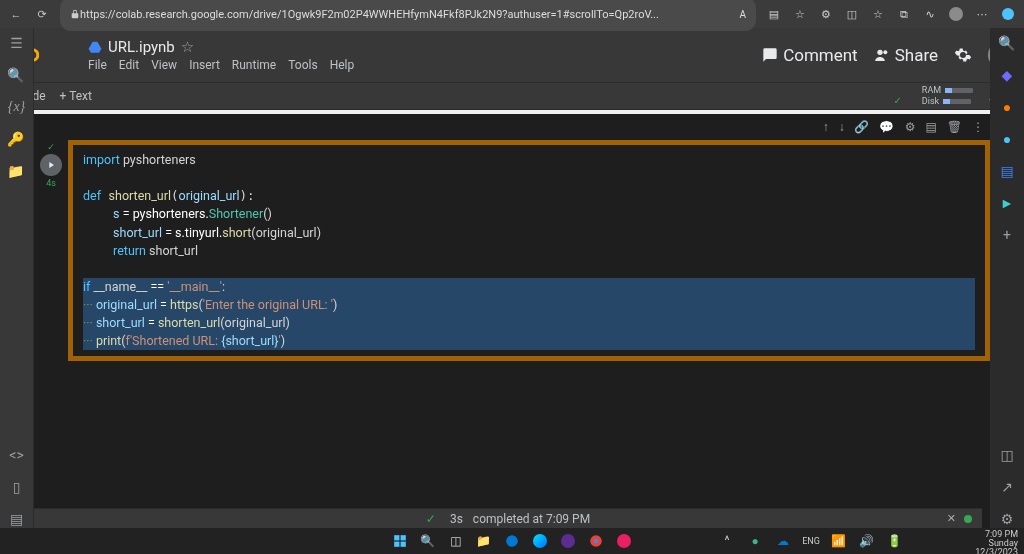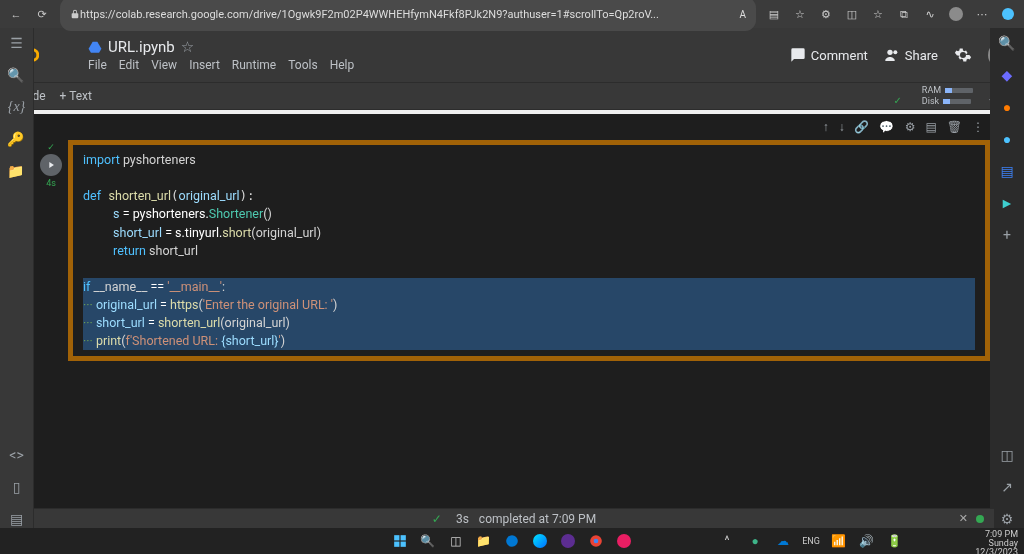--- a/index.html
+++ b/index.html
@@ -7,21 +7,21 @@
   .edge-top { height:28px; background:#3b3b3b; display:flex; align-items:center; padding:0 8px; gap:10px; font-size:11px; color:#ccc; }
   .edge-top .icon { width:16px; height:16px; display:flex; align-items:center; justify-content:center; color:#ccc; cursor:pointer; }
   .addr { flex:1; background:#4a4a4a; height:34px; border-radius:11px; display:flex; align-items:center; padding:0 10px; gap:0; color:#ddd; font-size:11px; overflow:hidden; white-space:nowrap; }
   .addr .truncate { flex:1; overflow:hidden; text-overflow:ellipsis; }
   .colab-header { height:54px; display:flex; align-items:center; padding:0 10px; gap:8px; background:#383838; }
   .colab-logo { width:30px; height:30px; display:flex; align-items:center; justify-content:center; }
   .title-area { display:flex; flex-direction:column; line-height:1.2;margin-left:40px; }
   .title-row { display:flex; align-items:center; gap:6px; font-size:15px; color:#e8eaed; }
   .menu-row { display:flex; gap:12px; font-size:12px; color:#bdc1c6; margin-top:2px; }
   .menu-row span { cursor:pointer; }
-  .header-actions { margin-left:auto; display:flex; align-items:center; gap:16px; font-size:13px; color:#e8eaed; }
+  .header-actions { margin-left:auto; display:flex; align-items:center; gap:16px; font-size:17px; color:#e8eaed; }
   .header-actions .act { display:flex; align-items:center; gap:5px; cursor:pointer; }
   .avatar { width:26px; height:26px; border-radius:50%; background:radial-gradient(circle,#aaa,#777); }
   .toolbar { height:28px; background:#383838; border-top:1px solid #2c2c2c; border-bottom:1px solid #2c2c2c; display:flex; align-items:center; padding:0 8px; font-size:12px; color:#bdc1c6; }
   .toolbar .tb-btn { display:flex; align-items:center; gap:4px; margin-right:14px; cursor:pointer; }
   .toolbar .right { margin-left:auto; display:flex; align-items:flex-end; gap:16px; font-size:10px; }
   .ram-disk { display:flex; flex-direction:column; line-height:1; gap:2px; color:#bdc1c6; font-size:9px; }
   .ram-disk .bar { width:28px; height:5px; background:#5f6368; border-radius:1px; position:relative; }
   .ram-disk .bar::after { content:""; position:absolute; left:0; top:0; height:100%; width:25%; background:#8ab4f8; }
   .main { position:absolute; top:110px; left:34px; right:34px; bottom:46px; display:flex; flex-direction:column; }
   .left-rail, .right-rail { position:absolute; top:28px; bottom:26px; width:34px; background:#383838; display:flex; flex-direction:column; align-items:center; padding-top:6px; gap:14px; }
@@ -38,21 +38,21 @@
   .kw { color:#4fc1ff; }
   .fn { color:#dcdcaa; }
   .id { color:#9cdcfe; }
   .str { color:#ce9178; }
   .op { color:#ffffff; }
   .type { color:#4ec9b0; }
   .hl { background:#274768; display:inline-block; width:100%; }
   .dots { color:#6a9955; }
   .output-block { flex:1; font-family:Consolas,Menlo,monospace; font-size:12.5px; line-height:1.45; padding:6px 10px; white-space:pre; color:#d4d4d4; }
   .output-block a { color:#2a7fff; text-decoration:underline; }
-  .status-bar { position:absolute; left:34px; right:30px; bottom:26px; height:20px; display:flex; align-items:center; justify-content:center; gap:10px; font-size:12px; color:#bdc1c6; background:#383838; border-top:1px solid #2c2c2c; }
+  .status-bar { position:absolute; left:34px; right:42px; bottom:26px; height:20px; display:flex; align-items:center; justify-content:center; gap:10px; font-size:12px; color:#bdc1c6; background:#383838; border-top:1px solid #2c2c2c; }
   .status-bar .dot { position:absolute; right:10px; width:8px; height:8px; background:#34a853; border-radius:50%; }
   .status-bar .x { position:absolute; right:26px; font-size:11px; color:#aaa; cursor:pointer; }
   .taskbar { position:absolute; left:0; right:0; bottom:0; height:26px; background:#222; display:flex; align-items:center; justify-content:center; gap:10px; }
   .task-icon { width:18px; height:18px; border-radius:3px; display:flex; align-items:center; justify-content:center; cursor:pointer; font-size:12px; color:#ccc; }
   .task-time { position:absolute; right:6px; top:2px; font-size:9px; color:#ccc; text-align:right; line-height:1; }
   .green-check::before { content:"✓"; color:#34a853; margin-right:4px; }
   svg { display:block; }
   .drive-icon { width:14px; height:14px; }
 </style>
 </head>

